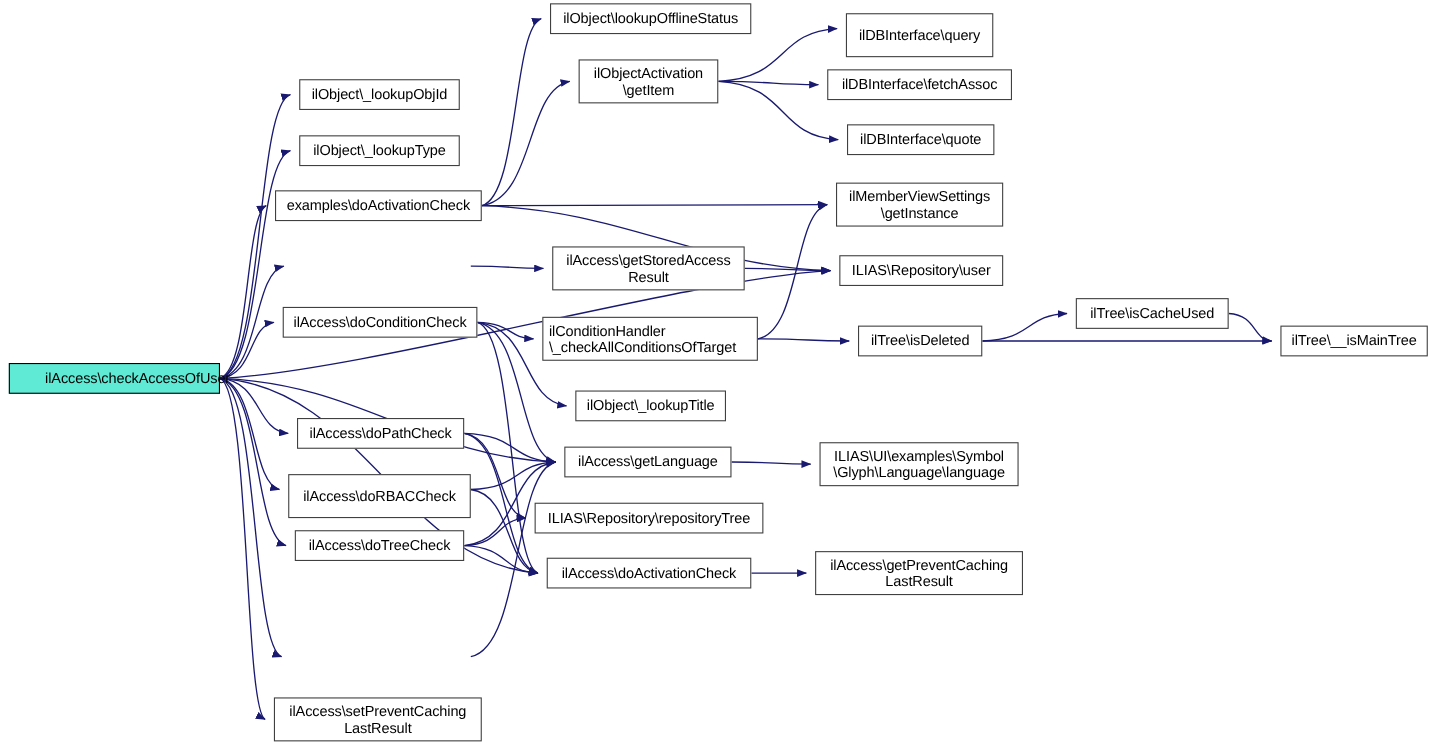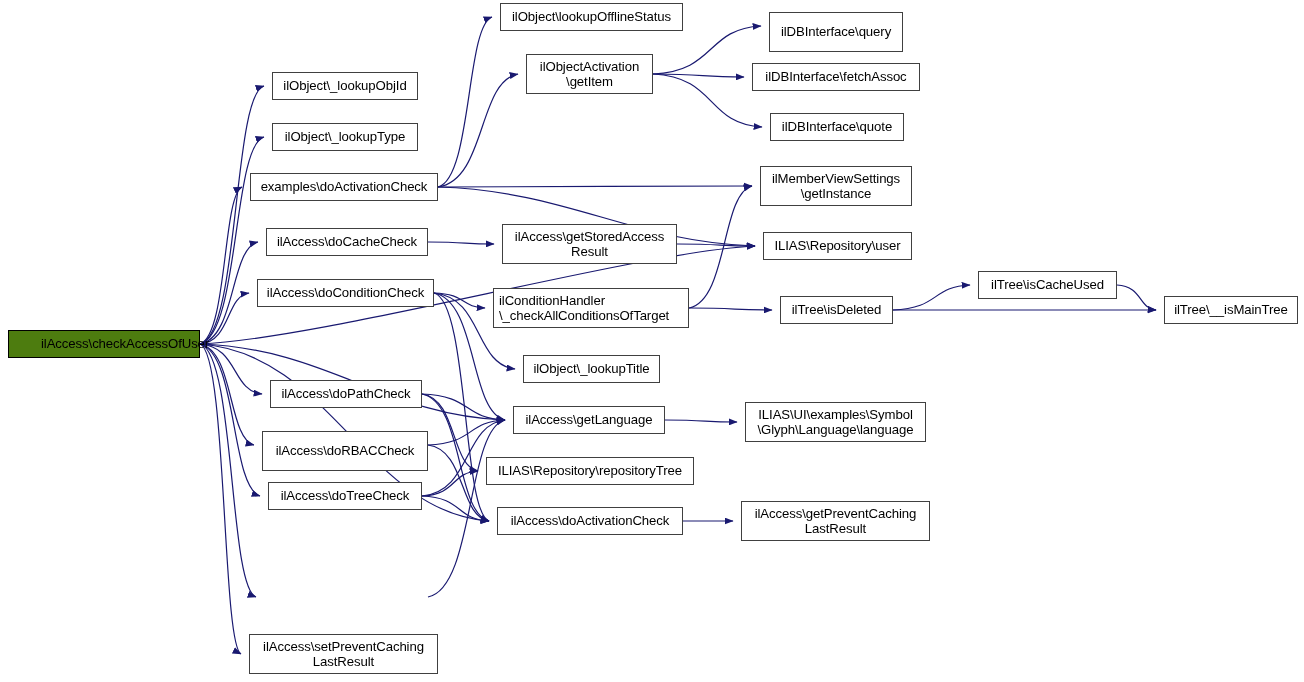--- a/index.html
+++ b/index.html
@@ -33,21 +33,21 @@
     line-height: 15.5px;
     display: flex;
     align-items: center;
     justify-content: center;
     text-align: center;
     white-space: pre-line;
     letter-spacing: -0.1px;
     z-index: 5;
   }
   .node.current {
-    background: #4d7c0f;
+    background: #5eead4;
     border-color: #000000;
     padding-left: 32px;
   }
   .node.leftalign {
     justify-content: flex-start;
     text-align: left;
     padding-left: 5px;
   }
   .node-label {
     display: block;
@@ -106,21 +106,20 @@
         <path d="M 422,496 C 463.25,497.575 455.75,519.425 489,521" marker-end="url(#arrow)" fill="none" stroke="#191970" stroke-width="1.2"></path>
         <path d="M 428,597 C 474.75,587.9 466.25,429.1 505,420" marker-end="url(#arrow)" fill="none" stroke="#191970" stroke-width="1.2"></path>
         <path d="M 665,420 C 709,420.126 701,421.874 737,422" marker-end="url(#arrow)" fill="none" stroke="#191970" stroke-width="1.2"></path>
         <path d="M 683,521 C 714.9,521 709.1,521 733,521" marker-end="url(#arrow)" fill="none" stroke="#191970" stroke-width="1.2"></path>
       </g>
   </svg>
 <div class="node current" style="left: 8px; top: 330px; width: 192px; height: 28px;"><span class="node-label">ilAccess\checkAccessOfUser</span></div>
     <div class="node" style="left: 272px; top: 72px; width: 146px; height: 28px;"><span class="node-label">ilObject\_lookupObjId</span></div>
     <div class="node" style="left: 272px; top: 123px; width: 146px; height: 28px;"><span class="node-label">ilObject\_lookupType</span></div>
     <div class="node" style="left: 250px; top: 173px; width: 188px; height: 28px;"><span class="node-label">examples\doActivationCheck</span></div>
-    <div class="node" style="left: 266px; top: 228px; width: 162px; height: 28px;"><span class="node-label">ilAccess\doCacheCheck</span></div>
     <div class="node" style="left: 257px; top: 279px; width: 177px; height: 28px; justify-content: flex-end;"><span class="node-label">ilAccess\doConditionCheck</span></div>
     <div class="node" style="left: 270px; top: 380px; width: 152px; height: 28px;"><span class="node-label">ilAccess\doPathCheck</span></div>
     <div class="node" style="left: 262px; top: 431px; width: 166px; height: 40px;"><span class="node-label">ilAccess\doRBACCheck</span></div>
     <div class="node" style="left: 268px; top: 482px; width: 154px; height: 28px;"><span class="node-label">ilAccess\doTreeCheck</span></div>
     <div class="node" style="left: 249px; top: 634px; width: 189px; height: 40px;"><span class="node-label">ilAccess\setPreventCaching
 LastResult</span></div>
     <div class="node" style="left: 500px; top: 3px; width: 183px; height: 28px;"><span class="node-label">ilObject\lookupOfflineStatus</span></div>
     <div class="node" style="left: 526px; top: 54px; width: 127px; height: 40px;"><span class="node-label">ilObjectActivation
 \getItem</span></div>
     <div class="node" style="left: 502px; top: 224px; width: 175px; height: 40px;"><span class="node-label">ilAccess\getStoredAccess

